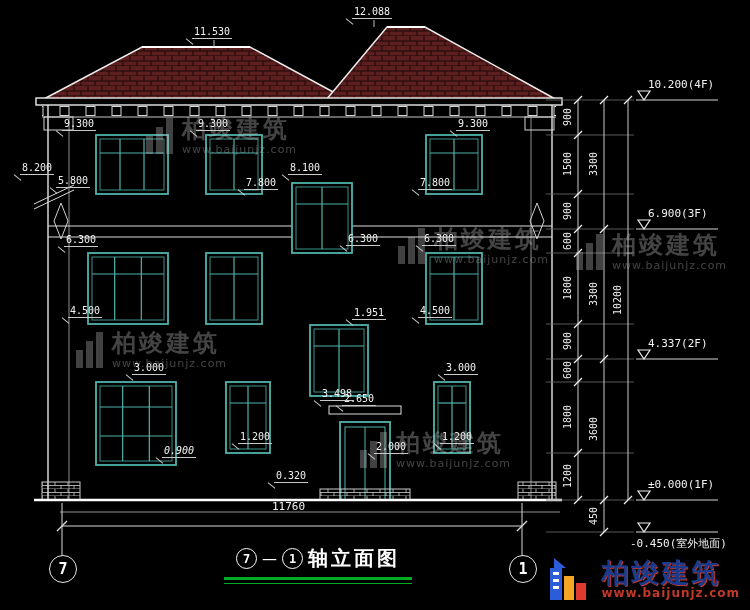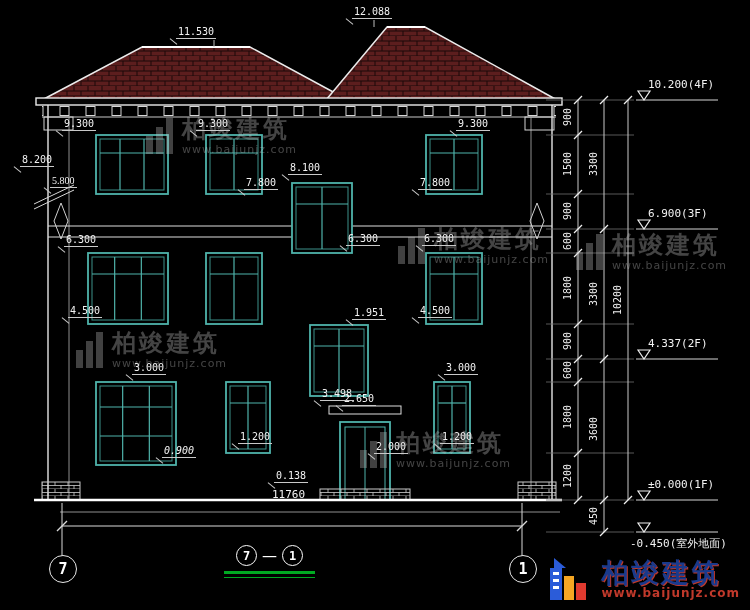--- a/index.html
+++ b/index.html
@@ -197,33 +197,34 @@
       <line x1="636" y1="229" x2="718" y2="229" stroke="#d5d5d5" stroke-width="1"></line>
       <polygon points="644,229 638,220 650,220" fill="none" stroke="#efefef" stroke-width="1.2"></polygon>
       <line x1="636" y1="359" x2="718" y2="359" stroke="#d5d5d5" stroke-width="1"></line>
       <polygon points="644,359 638,350 650,350" fill="none" stroke="#efefef" stroke-width="1.2"></polygon>
       <line x1="636" y1="500" x2="718" y2="500" stroke="#d5d5d5" stroke-width="1"></line>
       <polygon points="644,500 638,491 650,491" fill="none" stroke="#efefef" stroke-width="1.2"></polygon>
       <line x1="636" y1="532" x2="718" y2="532" stroke="#d5d5d5" stroke-width="1"></line>
       <polygon points="644,532 638,523 650,523" fill="none" stroke="#efefef" stroke-width="1.2"></polygon>
     </svg>
 
-  <span class="dimnum" style="left:272px;top:488px">11760</span>
+  <span class="dimnum" style="left:272px;top:500px">11760</span>
 
   <div class="bubble" style="left:49px;top:555px">
     <span>7</span>
   </div>
   <div class="bubble" style="left:509px;top:555px">
     <span>1</span>
   </div>
 
   <div id="title-block">
     <span class="circ">7</span>
     <span class="tsep">—</span>
     <span class="circ">1</span>
+    <span class="ttxt">轴立面图</span>
   </div>
 
   <div id="logo">
     <svg width="46" height="46" viewBox="0 0 46 46">
       <polygon points="8,2 20,12 8,12" fill="#2b5cd9"></polygon>
       <rect x="4" y="12" width="12" height="32" fill="#2b5cd9"></rect>
       <rect x="18" y="20" width="10" height="24" fill="#f5a623"></rect>
       <rect x="30" y="27" width="10" height="17" fill="#e03a2f"></rect>
       <rect x="7" y="16" width="6" height="3" fill="#fff"></rect>
       <rect x="7" y="23" width="6" height="3" fill="#fff"></rect>
@@ -247,45 +248,45 @@
     <span class="vdim" style="left: 593px; top: 164px;">3300</span>
     <span class="vdim" style="left: 593px; top: 294px;">3300</span>
     <span class="vdim" style="left: 593px; top: 429px;">3600</span>
     <span class="vdim" style="left: 593px; top: 516px;">450</span>
     <span class="vdim" style="left: 617px; top: 300px;">10200</span>
     <span class="level-label" style="left: 648px; top: 78px;">10.200(4F)</span>
     <span class="level-label" style="left: 648px; top: 207px;">6.900(3F)</span>
     <span class="level-label" style="left: 648px; top: 337px;">4.337(2F)</span>
     <span class="level-label" style="left: 648px; top: 478px;">±0.000(1F)</span>
     <span class="level-label" style="left: 630px; top: 536px;">-0.450(室外地面)</span>
-    <span class="ann" style="left: 176px; top: 26px;">11.530</span>
+    <span class="ann" style="left: 192px; top: 26px;">11.530</span>
     <span class="ann" style="left: 352px; top: 6px;">12.088</span>
     <span class="ann" style="left: 62px; top: 118px;">9.300</span>
     <span class="ann" style="left: 196px; top: 118px;">9.300</span>
     <span class="ann" style="left: 456px; top: 118px;">9.300</span>
-    <span class="ann" style="left: 20px; top: 154px;">8.200</span>
-    <span class="ann" style="left: 50px; top: 175px; font-family: Liberation Serif, serif;">5.800</span>
+    <span class="ann" style="left: 20px; top: 162px;">8.200</span>
+    <span class="ann" style="left: 56px; top: 175px;">5.800</span>
     <span class="ann" style="left: 244px; top: 177px;">7.800</span>
     <span class="ann" style="left: 288px; top: 162px;">8.100</span>
     <span class="ann" style="left: 418px; top: 177px;">7.800</span>
     <span class="ann" style="left: 64px; top: 234px;">6.300</span>
     <span class="ann" style="left: 346px; top: 233px;">6.300</span>
     <span class="ann" style="left: 422px; top: 233px;">6.300</span>
     <span class="ann" style="left: 68px; top: 305px;">4.500</span>
     <span class="ann" style="left: 352px; top: 307px;">1.951</span>
     <span class="ann" style="left: 418px; top: 305px;">4.500</span>
     <span class="ann" style="left: 132px; top: 362px;">3.000</span>
     <span class="ann" style="left: 444px; top: 362px;">3.000</span>
     <span class="ann" style="left: 342px; top: 393px;">2.650</span>
     <span class="ann" style="left: 320px; top: 388px;">3.498</span>
     <span class="ann" style="left: 374px; top: 400px; margin-top: 41px;">2.000</span>
     <span class="ann" style="left: 238px; top: 431px;">1.200</span>
     <span class="ann" style="left: 440px; top: 431px;">1.200</span>
     <span class="ann" style="left: 162px; top: 445px; font-style: italic;">0.900</span>
-    <span class="ann" style="left: 274px; top: 470px;">0.138</span>
+    <span class="ann" style="left: 274px; top: 470px;">0.320</span>
     <div class="wm" style="left: 146px; top: 116px;">
       <span class="wm-bars">
         <i></i>
         <i></i>
         <i></i>
       </span>
       <span class="wm-txt">
         <b>柏竣建筑</b>
         <small>www.baijunjz.com</small>
       </span>

